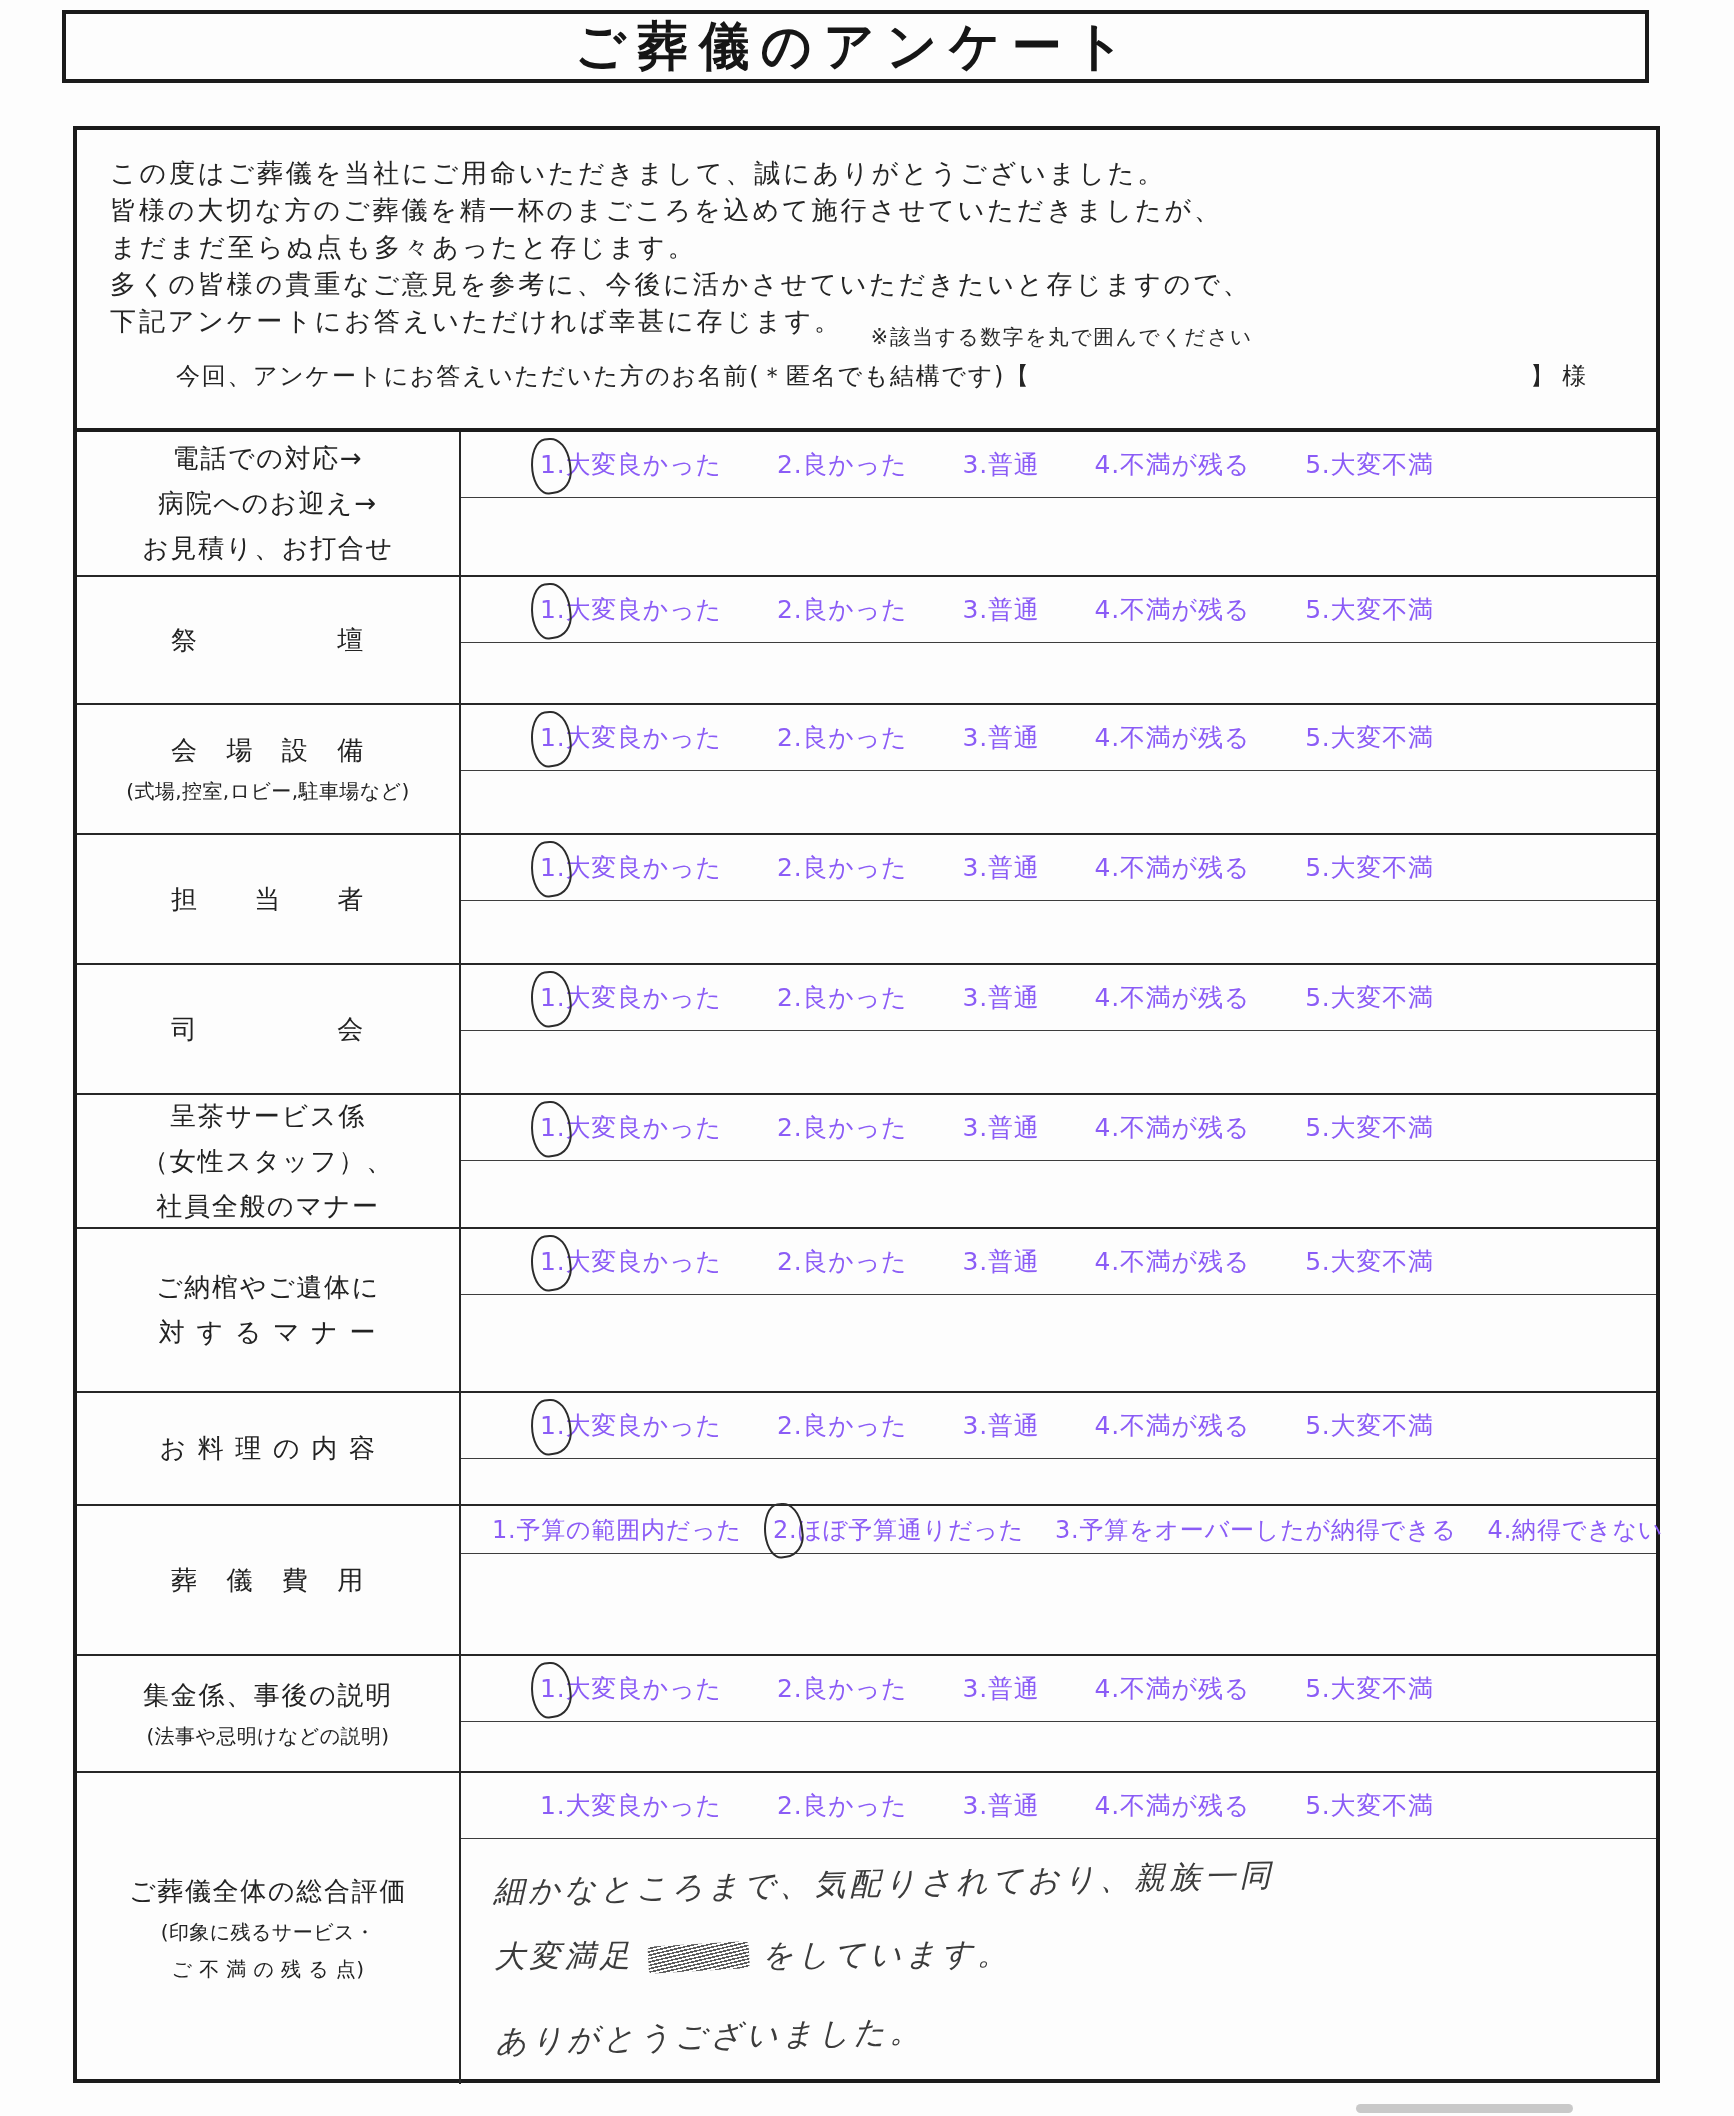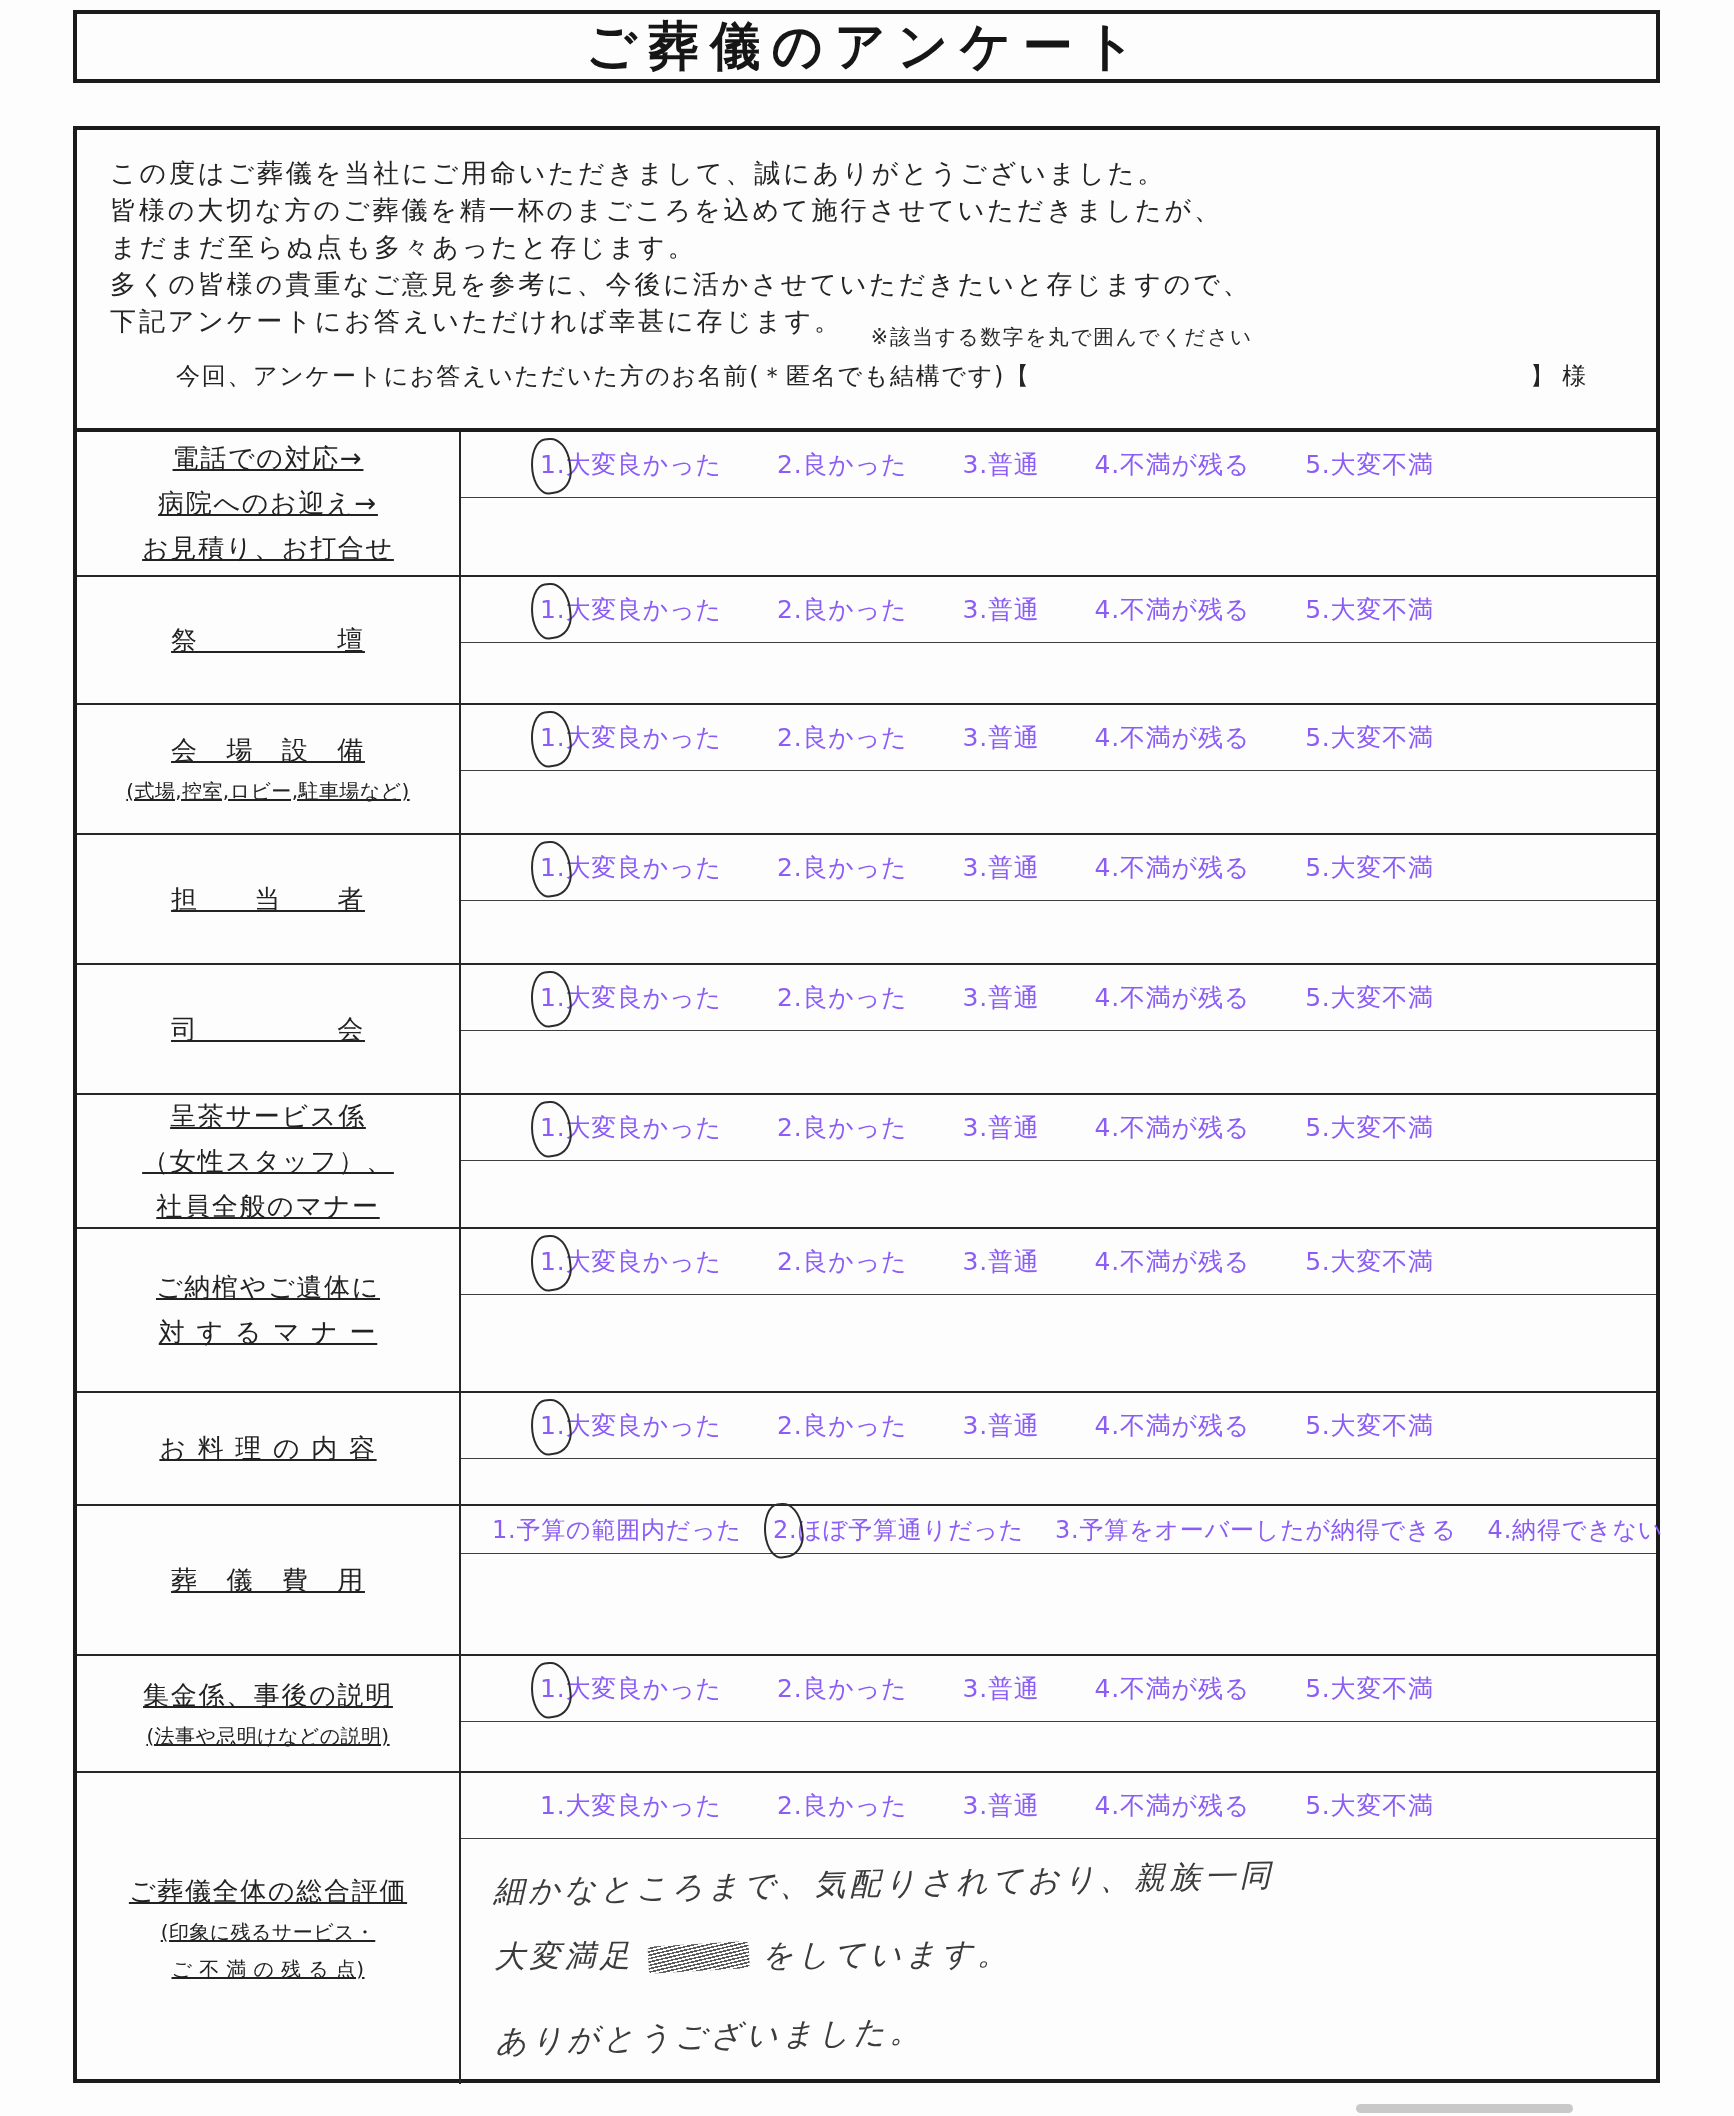--- a/index.html
+++ b/index.html
@@ -7,21 +7,21 @@
     width:1734px; height:2116px; position:relative;
     background:#ffffff;
     font-family:"DejaVu Sans","Liberation Sans",sans-serif;
     color:#1a1a1a;
     overflow:hidden;
   }
   .page { position:absolute; inset:0; background:#fdfdfd; }
 
   
   .title-box {
-    position:absolute; left:73px; top:10px; width:1587px; height:73px;
+    position:absolute; left:62px; top:10px; width:1587px; height:73px;
     border:4.1px solid #1b1b1b; box-sizing:border-box;
     display:flex; align-items:center; justify-content:center;
   }
   .title-text {
     font-size:50px; font-weight:bold; letter-spacing:11.6px; color:#161616;
     transform:scaleY(1.05);
   }
 
   
   .content-box {
@@ -50,21 +50,21 @@
   .row:nth-child(3){height:130px} .row:nth-child(4){height:130px}
   .row:nth-child(5){height:130px} .row:nth-child(6){height:134px}
   .row:nth-child(7){height:164px} .row:nth-child(8){height:113px}
   .row:nth-child(9){height:150px} .row:nth-child(10){height:117px}
 
   .label-cell {
     width:384px; flex-shrink:0; border-right:2.5px solid #272727; box-sizing:border-box;
     display:flex; flex-direction:column; justify-content:center; align-items:center;
     gap:10px; text-align:center; padding:6.6px 5px;
   }
-  .label-line { font-size:26px; letter-spacing:1.7px; color:#222; white-space:nowrap;text-decoration:underline; }
+  .label-line { font-size:26px; letter-spacing:1.7px; color:#222; white-space:nowrap; }
   .label-line.small { font-size:20px; letter-spacing:0.4px; }
 
   .content-cell { flex:1; display:flex; flex-direction:column; min-width:0; }
   .options-row {
     height:66px; flex-shrink:0; border-bottom:1.7px solid #3d3d3d; box-sizing:border-box;
     display:flex; align-items:center; padding-left:79px; gap:55px;
     font-size:25px; letter-spacing:0.8px; color:#8b5cf6; white-space:nowrap;
   }
   .options-row.budget { padding-left:31px; gap:31px; font-size:24px; height:48px; }
   .option { white-space:nowrap; }

